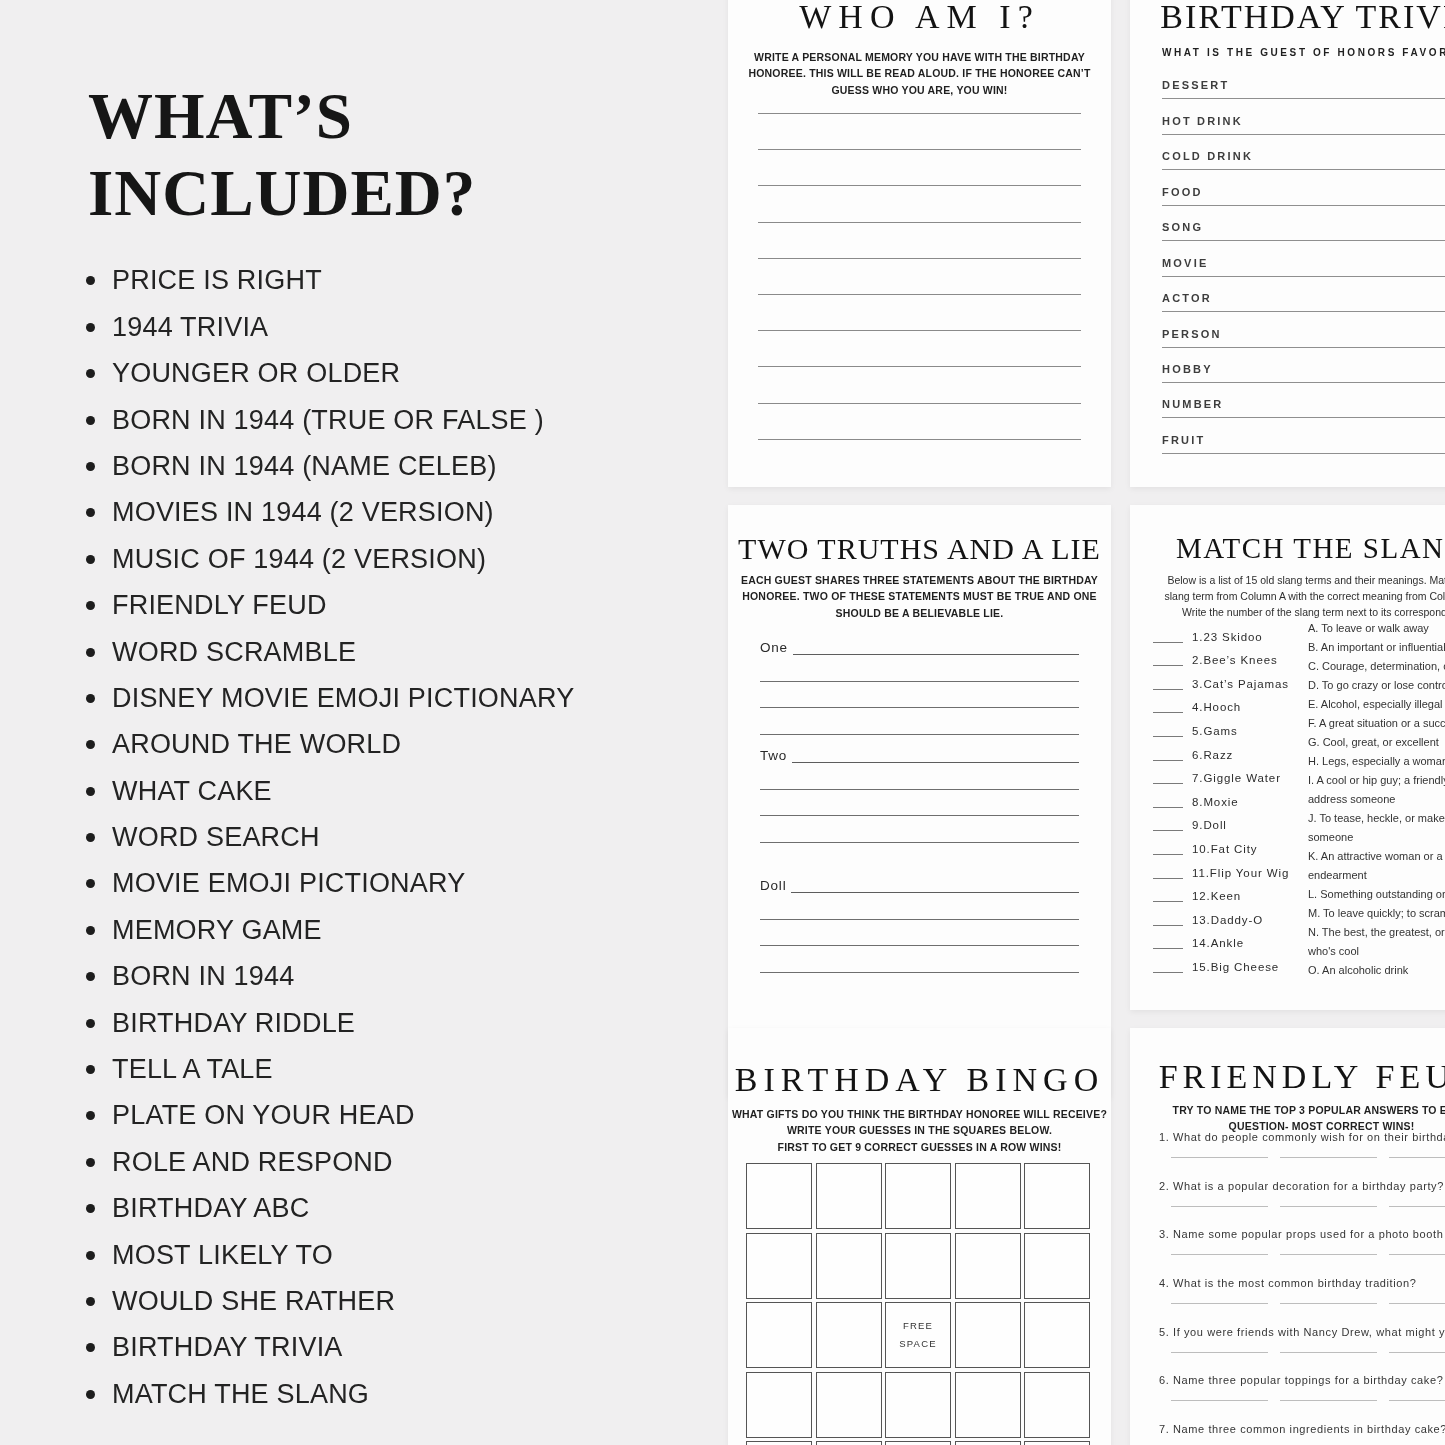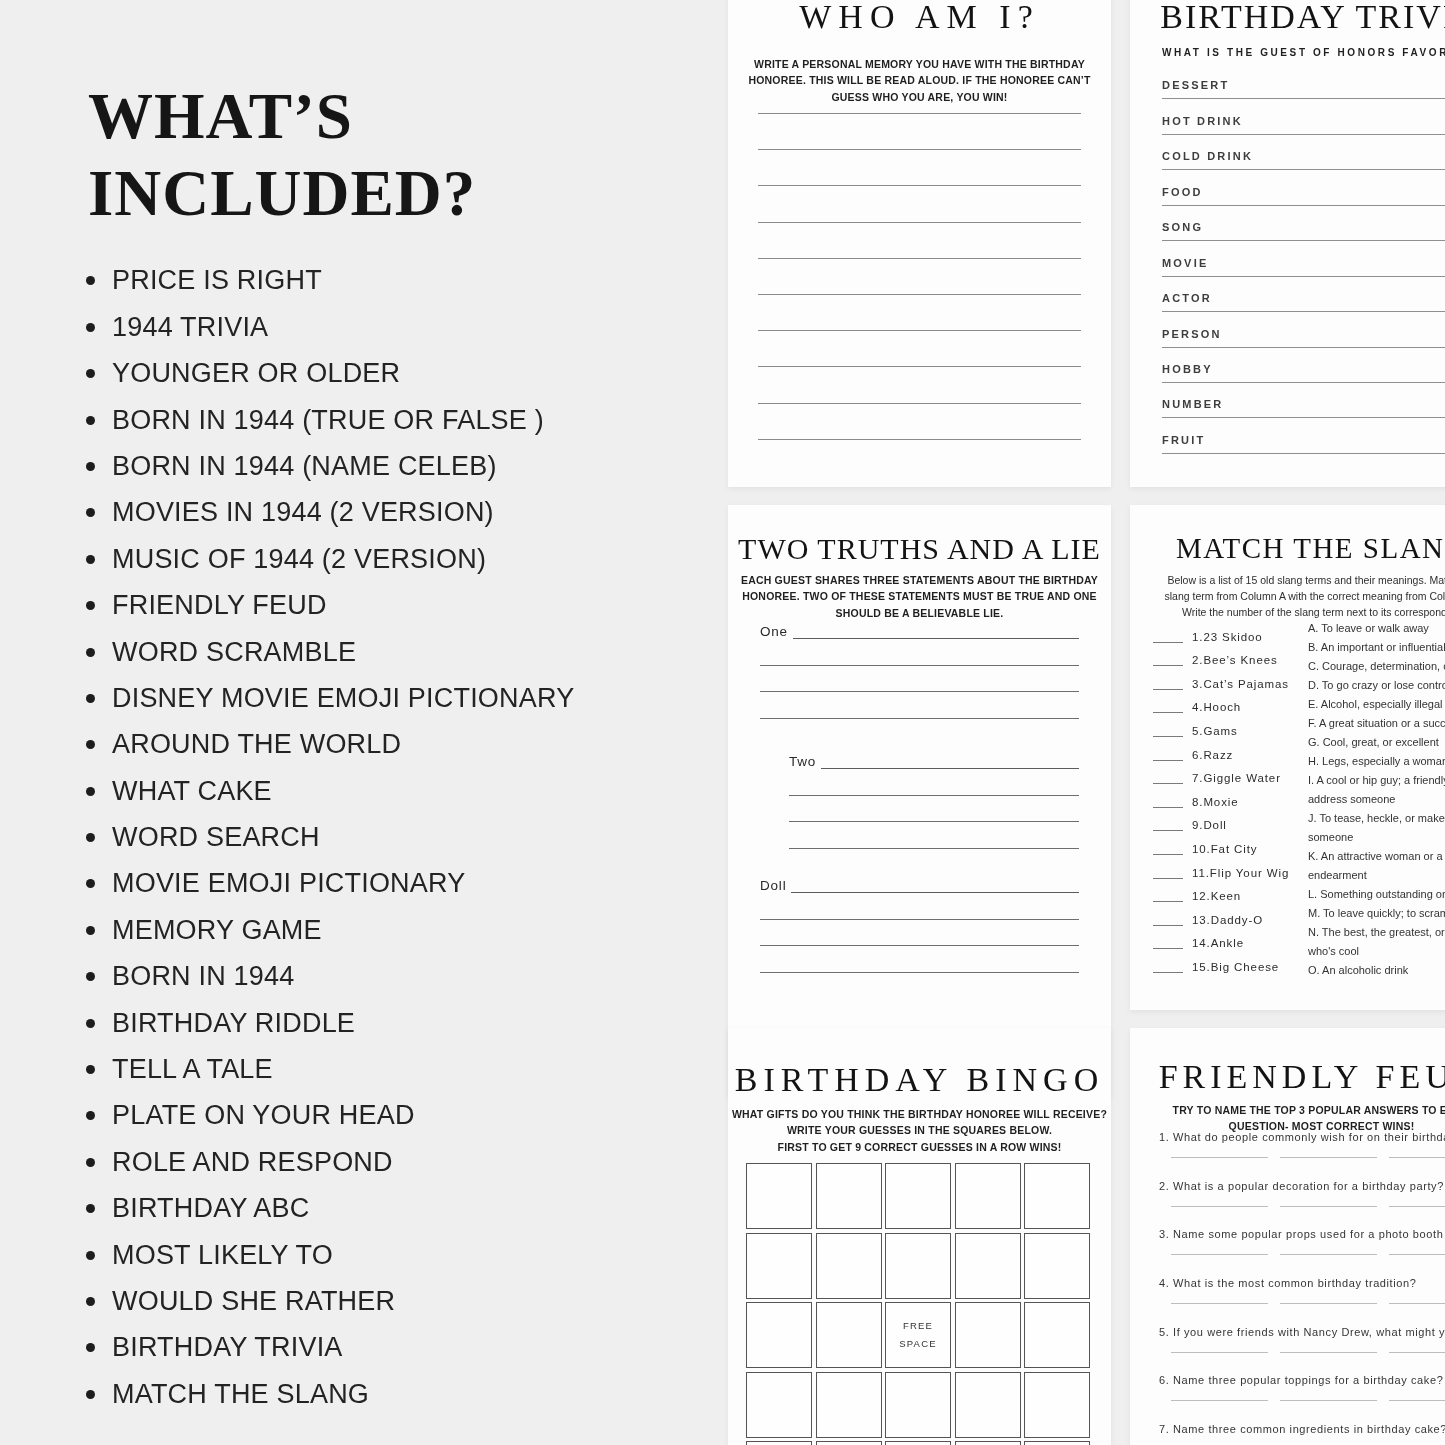--- a/index.html
+++ b/index.html
@@ -30,41 +30,41 @@
   #card-bingo{left:728px;top:1028px;height:562px;}
   #card-feud{left:1130px;top:1028px;height:562px;}
 
   .ctitle{font-family:"Liberation Serif",serif;color:#131313;text-align:center;
     white-space:nowrap;font-weight:500;}
   .csub{font-weight:700;font-size:10.5px;line-height:1.55;text-align:center;
     color:#1f1f1f;letter-spacing:0.2px;}
 
   
   #card-whoami .ctitle{margin-top:60px;font-size:34px;letter-spacing:7px;}
-  #card-whoami .csub{margin-top:20px;}
+  #card-whoami .csub{margin-top:13px;}
   .wl-stack{position:absolute;left:30px;right:30px;top:175px;}
   .wl{height:1px;background:#8a8a8a;margin-top:35.2px;}
   .wl:first-child{margin-top:0;}
 
   
   #card-trivia .ctitle{margin-top:60px;font-size:34px;letter-spacing:2px;}
   #card-trivia .csub{margin-top:9px;font-weight:600;font-size:10px;
     letter-spacing:2.6px;white-space:nowrap;}
   .trows{position:absolute;left:32px;right:-70px;top:126px;}
   .trow{position:relative;height:35.45px;}
   .tlbl{position:absolute;left:0;bottom:8px;font-size:11px;font-weight:600;
     letter-spacing:2.2px;color:#3d3d3d;}
   .trow::after{content:"";position:absolute;left:0;right:0;bottom:0;height:1px;
     background:#8f8f8f;}
 
   
   #card-twotruths .ctitle{margin-top:27px;font-size:30px;letter-spacing:1px;}
   #card-twotruths .csub{margin-top:6px;}
   .tt-sec{position:absolute;left:32px;right:32px;}
-  #tt-one{top:116px;} #tt-two{top:246px;margin-left:29px;} #tt-three{top:370px;}
+  #tt-one{top:132px;} #tt-two{top:240px;} #tt-three{top:370px;}
   .tt-lblrow{display:flex;align-items:flex-end;height:18px;}
   .tt-lbl{font-size:13.5px;color:#2a2a2a;letter-spacing:0.8px;}
   .tt-fill{flex:1;border-bottom:1px solid #5d5d5d;margin-left:5px;height:17px;}
   .ttl{height:1px;background:#6e6e6e;margin-top:25.5px;}
 
   
   #card-slang .ctitle{margin-top:27px;font-size:29px;letter-spacing:1.5px;}
   .slang-sub{margin-top:8px;text-align:center;font-size:10.5px;line-height:1.5;
     color:#2e2e2e;font-weight:500;}
   .slang-sub div{white-space:nowrap;}

